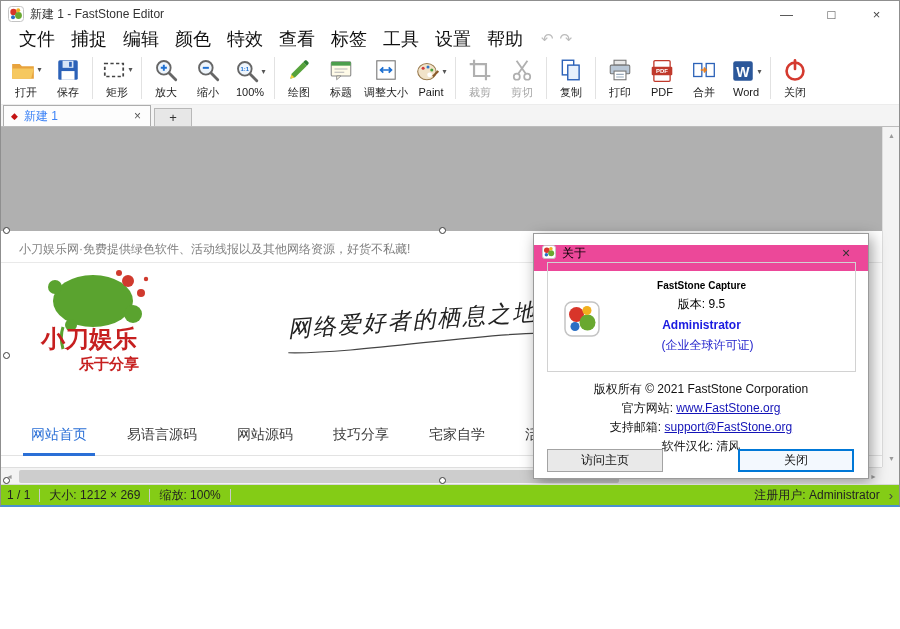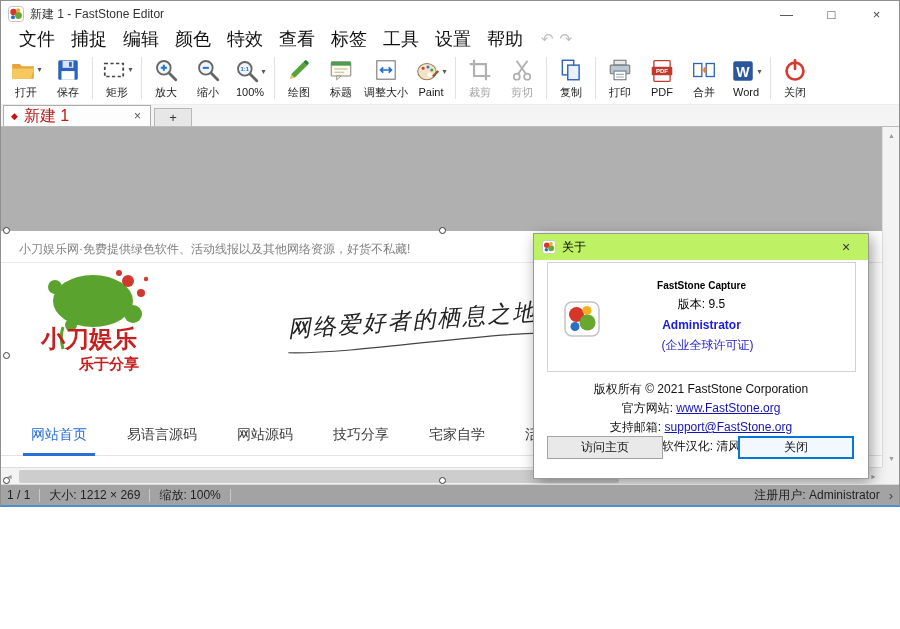--- a/index.html
+++ b/index.html
@@ -28,21 +28,21 @@
   .tool-icon svg { width:26px; height:26px; display:block; }
   .dd { font-size:8px; color:#555; margin-left:1px; }
   .tool-label { font-size:11px; color:#1a1a1a; margin-top:1px; white-space:nowrap; }
   .tool-btn.disabled .tool-label { color:#a6a6a6; }
   .tool-sep { width:1px; height:42px; background:#e2e2e2; margin:0 3px; flex:0 0 auto; }
 
   
   .tabbar { height:22px; background:#f4f4f4; border-bottom:1px solid #bcbcbc; display:flex; align-items:flex-end; padding-left:2px; flex:0 0 auto; }
   .tab-active { height:21px; width:148px; background:#fdfdfd; border:1px solid #adadad; border-bottom:none; display:flex; align-items:center; padding:0 7px; }
   .tab-diamond { color:#c41313; font-size:9px; margin-right:6px; }
-  .tab-label { font-size:16px; color:#b91c1c; flex:1; }
+  .tab-label { font-size:12px; color:#3b82f6; flex:1; }
   .tab-close { font-size:12px; color:#555; padding:0 2px; }
   .tab-new { height:18px; width:38px; background:#e7e7e7; border:1px solid #b8b8b8; border-bottom:none; margin-left:3px; display:flex; align-items:center; justify-content:center; font-size:13px; color:#333; }
 
   
   .canvas { position:relative; flex:1 1 auto; background:#b0b0b0; overflow:hidden;text-decoration:underline; }
 
   
   .vscroll { position:absolute; top:0; right:0; bottom:17px; width:17px; background:#f3f3f3; border-left:1px solid #dedede; }
   .scroll-btn { position:absolute; width:17px; height:17px; display:flex; align-items:center; justify-content:center; font-size:7px; color:#9a9a9a; }
   .vscroll .up { top:0; left:0; }
@@ -64,41 +64,41 @@
   .site-slogan { position:absolute; left:262px; top:74px; width:300px; transform:rotate(-4deg); text-align:center; }
   .slogan-text { font-family:"DejaVu Serif","Liberation Serif",serif; font-style:italic; font-size:23px; letter-spacing:2px; color:#222; white-space:nowrap; }
   .slogan-underline { margin-top:2px; }
   .site-nav { position:absolute; left:0; top:188px; width:100%; height:37px; border-bottom:1px solid #e3e3e3; display:flex; align-items:center; padding:7px 0 0 30px; gap:40px; }
   .nav-item { font-size:14px; color:#3a3a3a; position:relative; padding-bottom:11px; white-space:nowrap; }
   .nav-item.active { color:#2a6fd6; }
   .nav-item.active::after { content:""; position:absolute; left:-8px; right:-8px; bottom:-1px; height:3px; background:#2a6fd6; }
 
   
   .about-dialog { position:absolute; left:532px; top:106px; width:336px; height:246px; background:#fff; border:1px solid #9a9a9a; box-shadow:3px 4px 14px rgba(0,0,0,0.38); z-index:20; }
-  .dlg-titlebar { height:26px; display:flex; align-items:center; padding:0 8px; background:#bef264; }
+  .dlg-titlebar { height:26px; display:flex; padding:0 8px; background:#ec4899;margin-top:11px; }
   .dlg-icon { width:14px; height:14px; }
   .dlg-icon svg { width:14px; height:14px; display:block; }
   .dlg-title { font-size:12px; color:#000; margin-left:6px; }
   .dlg-close { margin-left:auto; width:28px; text-align:center; font-size:14px; color:#333; }
   .dlg-groupbox { position:absolute; left:13px; top:28px; width:309px; height:110px; border:1px solid #d2d2d2; }
   .dlg-appicon { position:absolute; left:16px; top:38px; width:36px; height:36px; }
   .dlg-appicon svg { width:36px; height:36px; display:block; }
   .dlg-center { position:absolute; inset:0; display:flex; flex-direction:column; align-items:center; justify-content:center; gap:5px; }
   .dlg-appname { font-size:10px; font-weight:bold; color:#000; }
   .dlg-version { font-size:12px; color:#000; }
   .dlg-registered { font-size:12px; font-weight:bold; color:#1a1ae0; }
   .dlg-license { font-size:12px; color:#2222cc;margin-left:12px; }
   .dlg-lines { position:absolute; left:0; right:0; top:146px; text-align:center; font-size:12px; color:#111; line-height:19px; }
   .dlg-link { color:#1414b8; text-decoration:underline; }
-  .dlg-btn { position:absolute; top:202px; width:116px; height:23px; background:#e9e9e9; border:1px solid #a3a3a3; font-size:12px; color:#111; display:flex; align-items:center; justify-content:center; }
+  .dlg-btn { position:absolute; top:215px; width:116px; height:23px; background:#e9e9e9; border:1px solid #a3a3a3; font-size:12px; color:#111; display:flex; align-items:center; justify-content:center; }
   .dlg-btn.visit { left:13px; }
   .dlg-btn.default { right:14px; background:#f3f8fe; border:1px solid #0078d7; box-shadow:inset 0 0 0 1px #0078d7; }
 
   
-  .statusbar { height:21px; background:#a3a3a3; border-top:1px solid #d8d8d8; display:flex; align-items:center; padding:0 6px; font-size:12px; color:#222; gap:9px; flex:0 0 auto; }
+  .statusbar { height:21px; background:#84cc16; border-top:1px solid #d8d8d8; display:flex; align-items:center; padding:0 6px; font-size:12px; color:#222; gap:9px; flex:0 0 auto; }
   .status-sep { width:1px; height:13px; background:#c9c9c9; }
   .status-spacer { flex:1; }
   .status-expand { color:#444; font-size:13px; }
 </style>
 </head>
 <body>
 
 <div class="window">
 
   <div class="titlebar">

